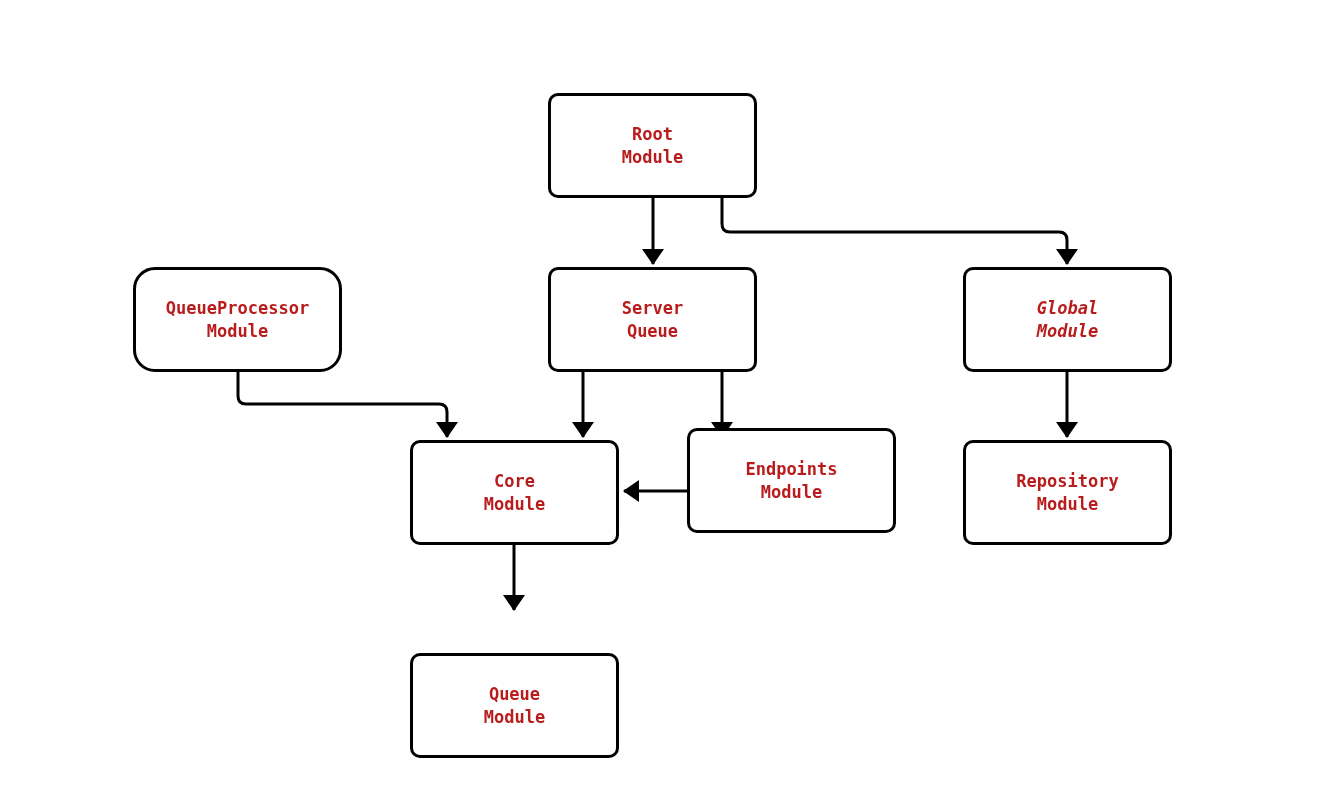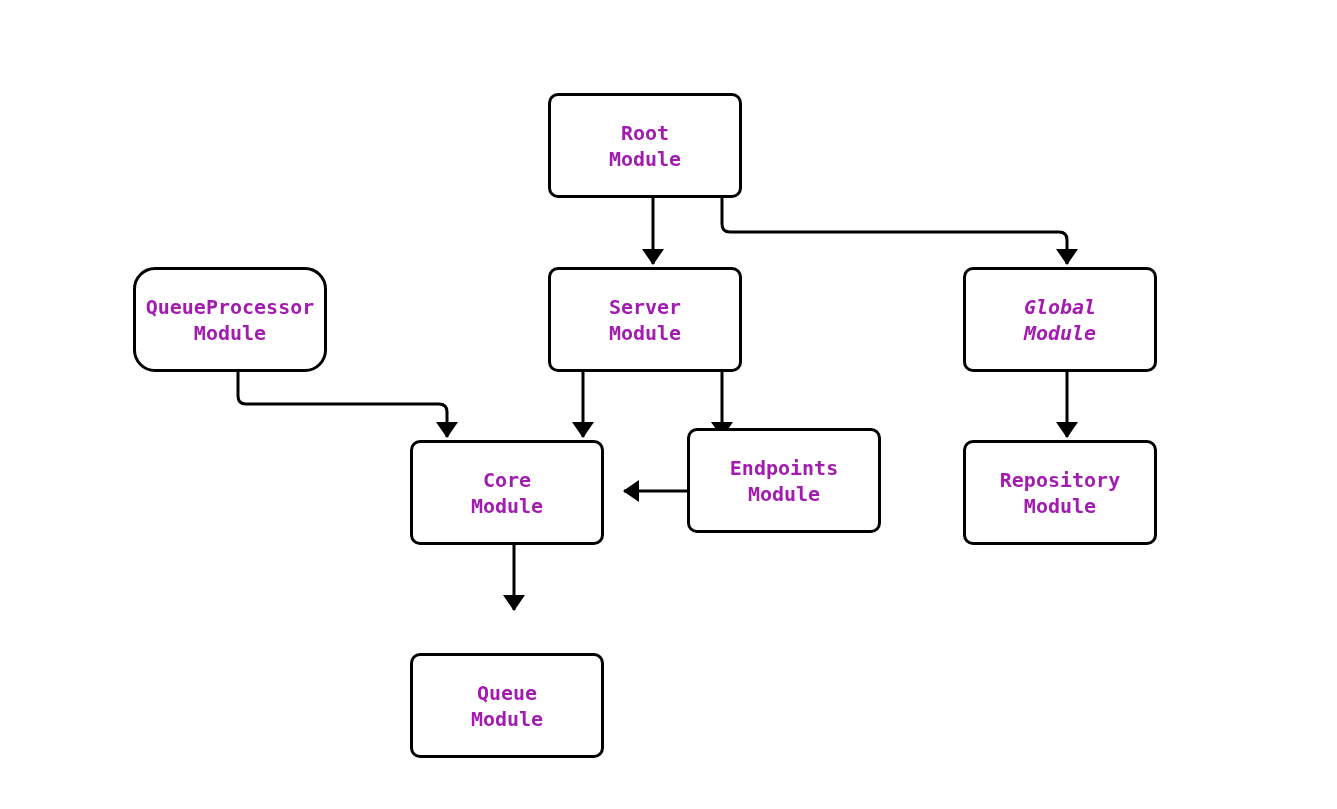--- a/index.html
+++ b/index.html
@@ -21,35 +21,35 @@
     width: 1337px;
     height: 809px;
   }
   .edge {
     fill: none;
     stroke: #000000;
     stroke-width: 3;
   }
   .node {
     position: absolute;
-    width: 194px;
+    width: 209px;
     height: 105px;
     box-sizing: border-box;
     background: #ffffff;
     border: 3.5px solid #000000;
     border-radius: 10px;
     display: flex;
     align-items: center;
     justify-content: center;
     text-align: center;
     font-family: "DejaVu Sans Mono", "Liberation Mono", monospace;
     font-weight: bold;
-    font-size: 20px;
+    font-size: 17px;
     line-height: 1.3;
-    color: #a21caf;
+    color: #b91c1c;
   }
   .node-label {
     white-space: pre-line;
   }
   
   .pos-root            { left: 548px;  top: 93px;  }
   .pos-queueprocessor  { left: 133px;  top: 267px; border-radius: 22px; }
   .pos-server          { left: 548px;  top: 267px; }
   .pos-global          { left: 963px;  top: 267px; font-style: italic; }
   .pos-core            { left: 410px;  top: 440px; }
@@ -91,21 +91,21 @@
 Module</span>
   </div>
 
   <div class="node pos-queueprocessor">
     <span class="node-label">QueueProcessor
 Module</span>
   </div>
 
   <div class="node pos-server">
     <span class="node-label">Server
-Module</span>
+Queue</span>
   </div>
 
   <div class="node pos-global">
     <span class="node-label">Global
 Module</span>
   </div>
 
   <div class="node pos-core">
     <span class="node-label">Core
 Module</span>

